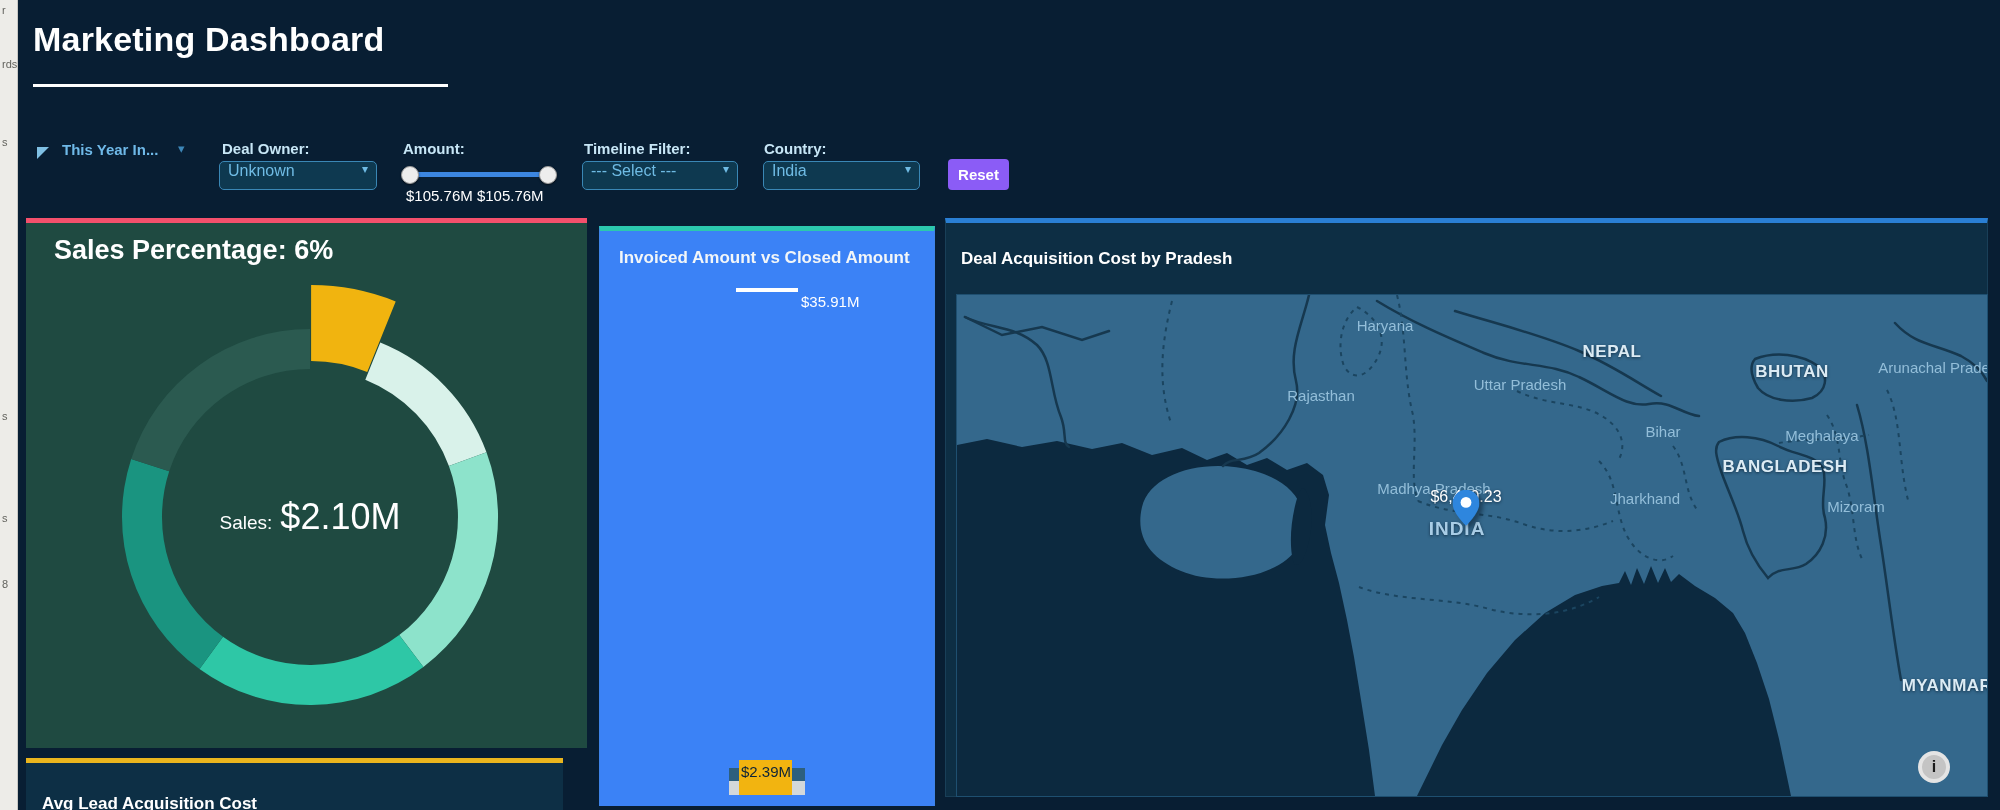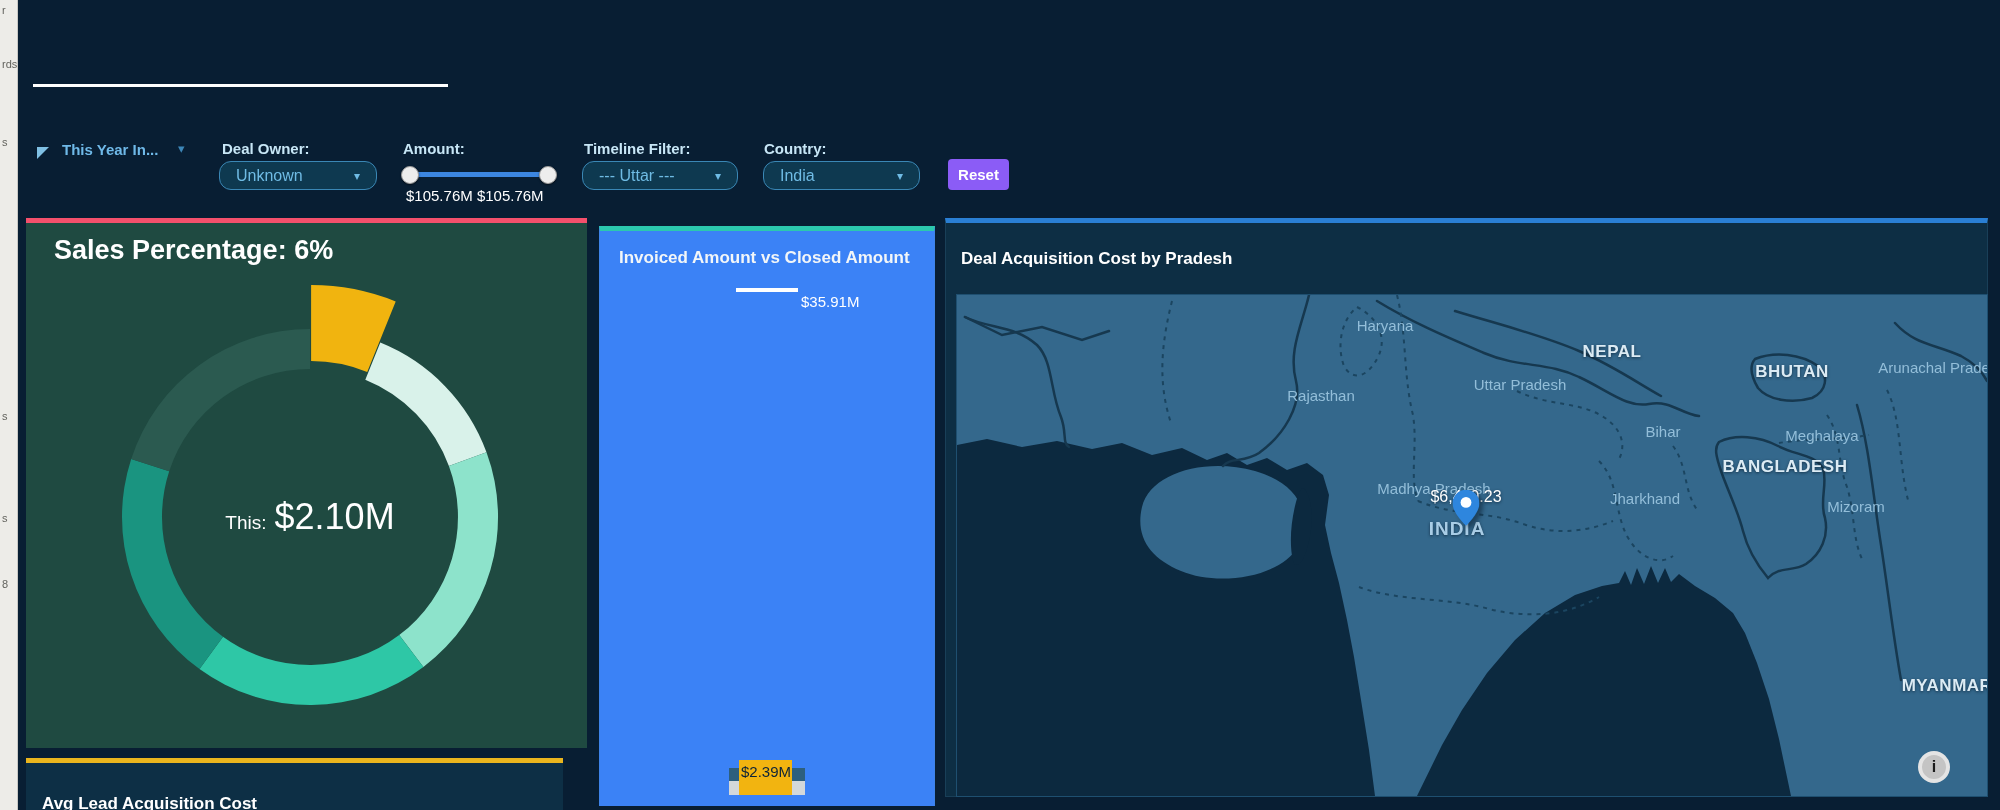--- a/index.html
+++ b/index.html
@@ -13,22 +13,22 @@
 
   
   .page-title{left:33px;top:20px;font-size:34px;font-weight:700;color:#ffffff;letter-spacing:.2px;}
   .title-underline{left:33px;top:84px;width:415px;height:3px;background:#ffffff;}
 
   
   .flt-label{font-size:15px;font-weight:600;color:#c7e6f6;}
   .view-tri{left:37px;top:147px;width:0;height:0;border-left:12px solid #7fc0e4;border-bottom:12px solid transparent;}
   .view-name{left:62px;top:141px;font-size:15px;font-weight:700;color:#6fb9e8;}
   .view-caret{left:178px;top:141px;font-size:13px;color:#3d87b8;}
-  .dropdown{display:flex;align-items:center;justify-content:space-between;box-sizing:border-box;
-    padding:0 16px;height:29px;background:#0e3950;border:1.5px solid #3a87b5;border-radius:12px;
+  .dropdown{display:flex;align-items:flex-start;justify-content:space-between;box-sizing:border-box;
+    padding:0 8px;height:29px;background:#0e3950;border:1.5px solid #3a87b5;border-radius:5px;
     color:#6fbbe4;font-size:16px;cursor:pointer;}
   .dropdown .dd-caret{font-size:12px;color:#6fbbe4;margin-left:6px;}
   .slider-track{left:406px;top:172px;width:146px;height:5px;background:#3c86e0;border-radius:3px;}
   .slider-handle{position:absolute;top:-6px;width:16px;height:16px;border-radius:50%;
     background:#ededed;border:1px solid #9a9a9a;box-shadow:0 1px 2px rgba(0,0,0,.5);cursor:pointer;}
   .amount-vals{left:406px;top:187px;width:150px;overflow:hidden;white-space:nowrap;
     color:#ffffff;font-size:15px;}
   .reset-btn{left:948px;top:159px;width:61px;height:31px;background:#8b5cf6;border:none;border-radius:4px;
     color:#ffffff;font-size:15px;font-weight:700;cursor:pointer;}
 
@@ -81,20 +81,21 @@
 
   <div class="abs side-strip">
     <span class="side-frag" style="top:4px">r</span>
     <span class="side-frag" style="top:58px">rds</span>
     <span class="side-frag" style="top:136px">s</span>
     <span class="side-frag" style="top:410px">s</span>
     <span class="side-frag" style="top:512px">s</span>
     <span class="side-frag" style="top:578px">8</span>
   </div>
 
+  <div class="abs page-title">Marketing Dashboard</div>
   <div class="abs title-underline"></div>
 
   <div class="abs view-tri"></div>
   <div class="abs view-name">This Year In...</div>
   <div class="abs view-caret">▾</div>
 
   <div class="abs flt-label" style="left:222px;top:140px">Deal Owner:</div>
   <div class="abs dropdown" style="left:219px;top:161px;width:158px">
     <span>Unknown</span>
     <span class="dd-caret">▾</span>
@@ -106,21 +107,21 @@
     <div class="slider-handle" style="right:-5px"></div>
   </div>
   <div class="abs amount-vals">
     <span>$105.76M</span>
     <span> </span>
     <span>$105.76M</span>
   </div>
 
   <div class="abs flt-label" style="left:584px;top:140px">Timeline Filter:</div>
   <div class="abs dropdown" style="left:582px;top:161px;width:156px">
-    <span>--- Uttar ---</span>
+    <span>--- Select ---</span>
     <span class="dd-caret">▾</span>
   </div>
 
   <div class="abs flt-label" style="left:764px;top:140px">Country:</div>
   <div class="abs dropdown" style="left:763px;top:161px;width:157px">
     <span>India</span>
     <span class="dd-caret">▾</span>
   </div>
 
   <button class="abs reset-btn">Reset</button>
@@ -129,21 +130,21 @@
     <div class="abs sales-title">Sales Percentage: 6%</div>
     <svg id="donut-svg" class="abs" style="left:0;top:0" width="561" height="525" viewBox="0 0 561 525">
         <path d="M285.1,62.1 A226,226 0 0 1 369.7,78.5 L341.2,149.0 A150,150 0 0 0 285.1,138.1 Z" fill="#f1b40f"></path>
         <path d="M354.3,119.6 A188,188 0 0 1 460.5,229.2 L422.9,243.0 A148,148 0 0 0 339.3,156.7 Z" fill="#d9f2ea"></path>
         <path d="M460.5,229.2 A188,188 0 0 1 397.4,444.0 L373.2,412.1 A148,148 0 0 0 422.9,243.0 Z" fill="#8de3cb"></path>
         <path d="M397.4,444.0 A188,188 0 0 1 173.5,446.1 L197.0,413.7 A148,148 0 0 0 373.2,412.1 Z" fill="#2ec7a6"></path>
         <path d="M173.5,446.1 A188,188 0 0 1 105.2,235.9 L143.2,248.3 A148,148 0 0 0 197.0,413.7 Z" fill="#1a9480"></path>
         <path d="M105.2,235.9 A188,188 0 0 1 284.0,106.0 L284.0,146.0 A148,148 0 0 0 143.2,248.3 Z" fill="#2b5a50"></path>
       </svg>
     <div class="abs donut-center">
-      <span class="lab">This:</span><span class="val">$2.10M</span>
+      <span class="lab">Sales:</span><span class="val">$2.10M</span>
     </div>
   </div>
 
   <div class="abs panel panel-inv dotted">
     <div class="abs inv-title">Invoiced Amount vs Closed Amount</div>
     <div class="abs target-dash"></div>
     <div class="abs target-val">$35.91M</div>
     <div class="abs bar-blue"></div>
     <div class="abs bar-grey"></div>
     <div class="abs bar-yellow"></div>

